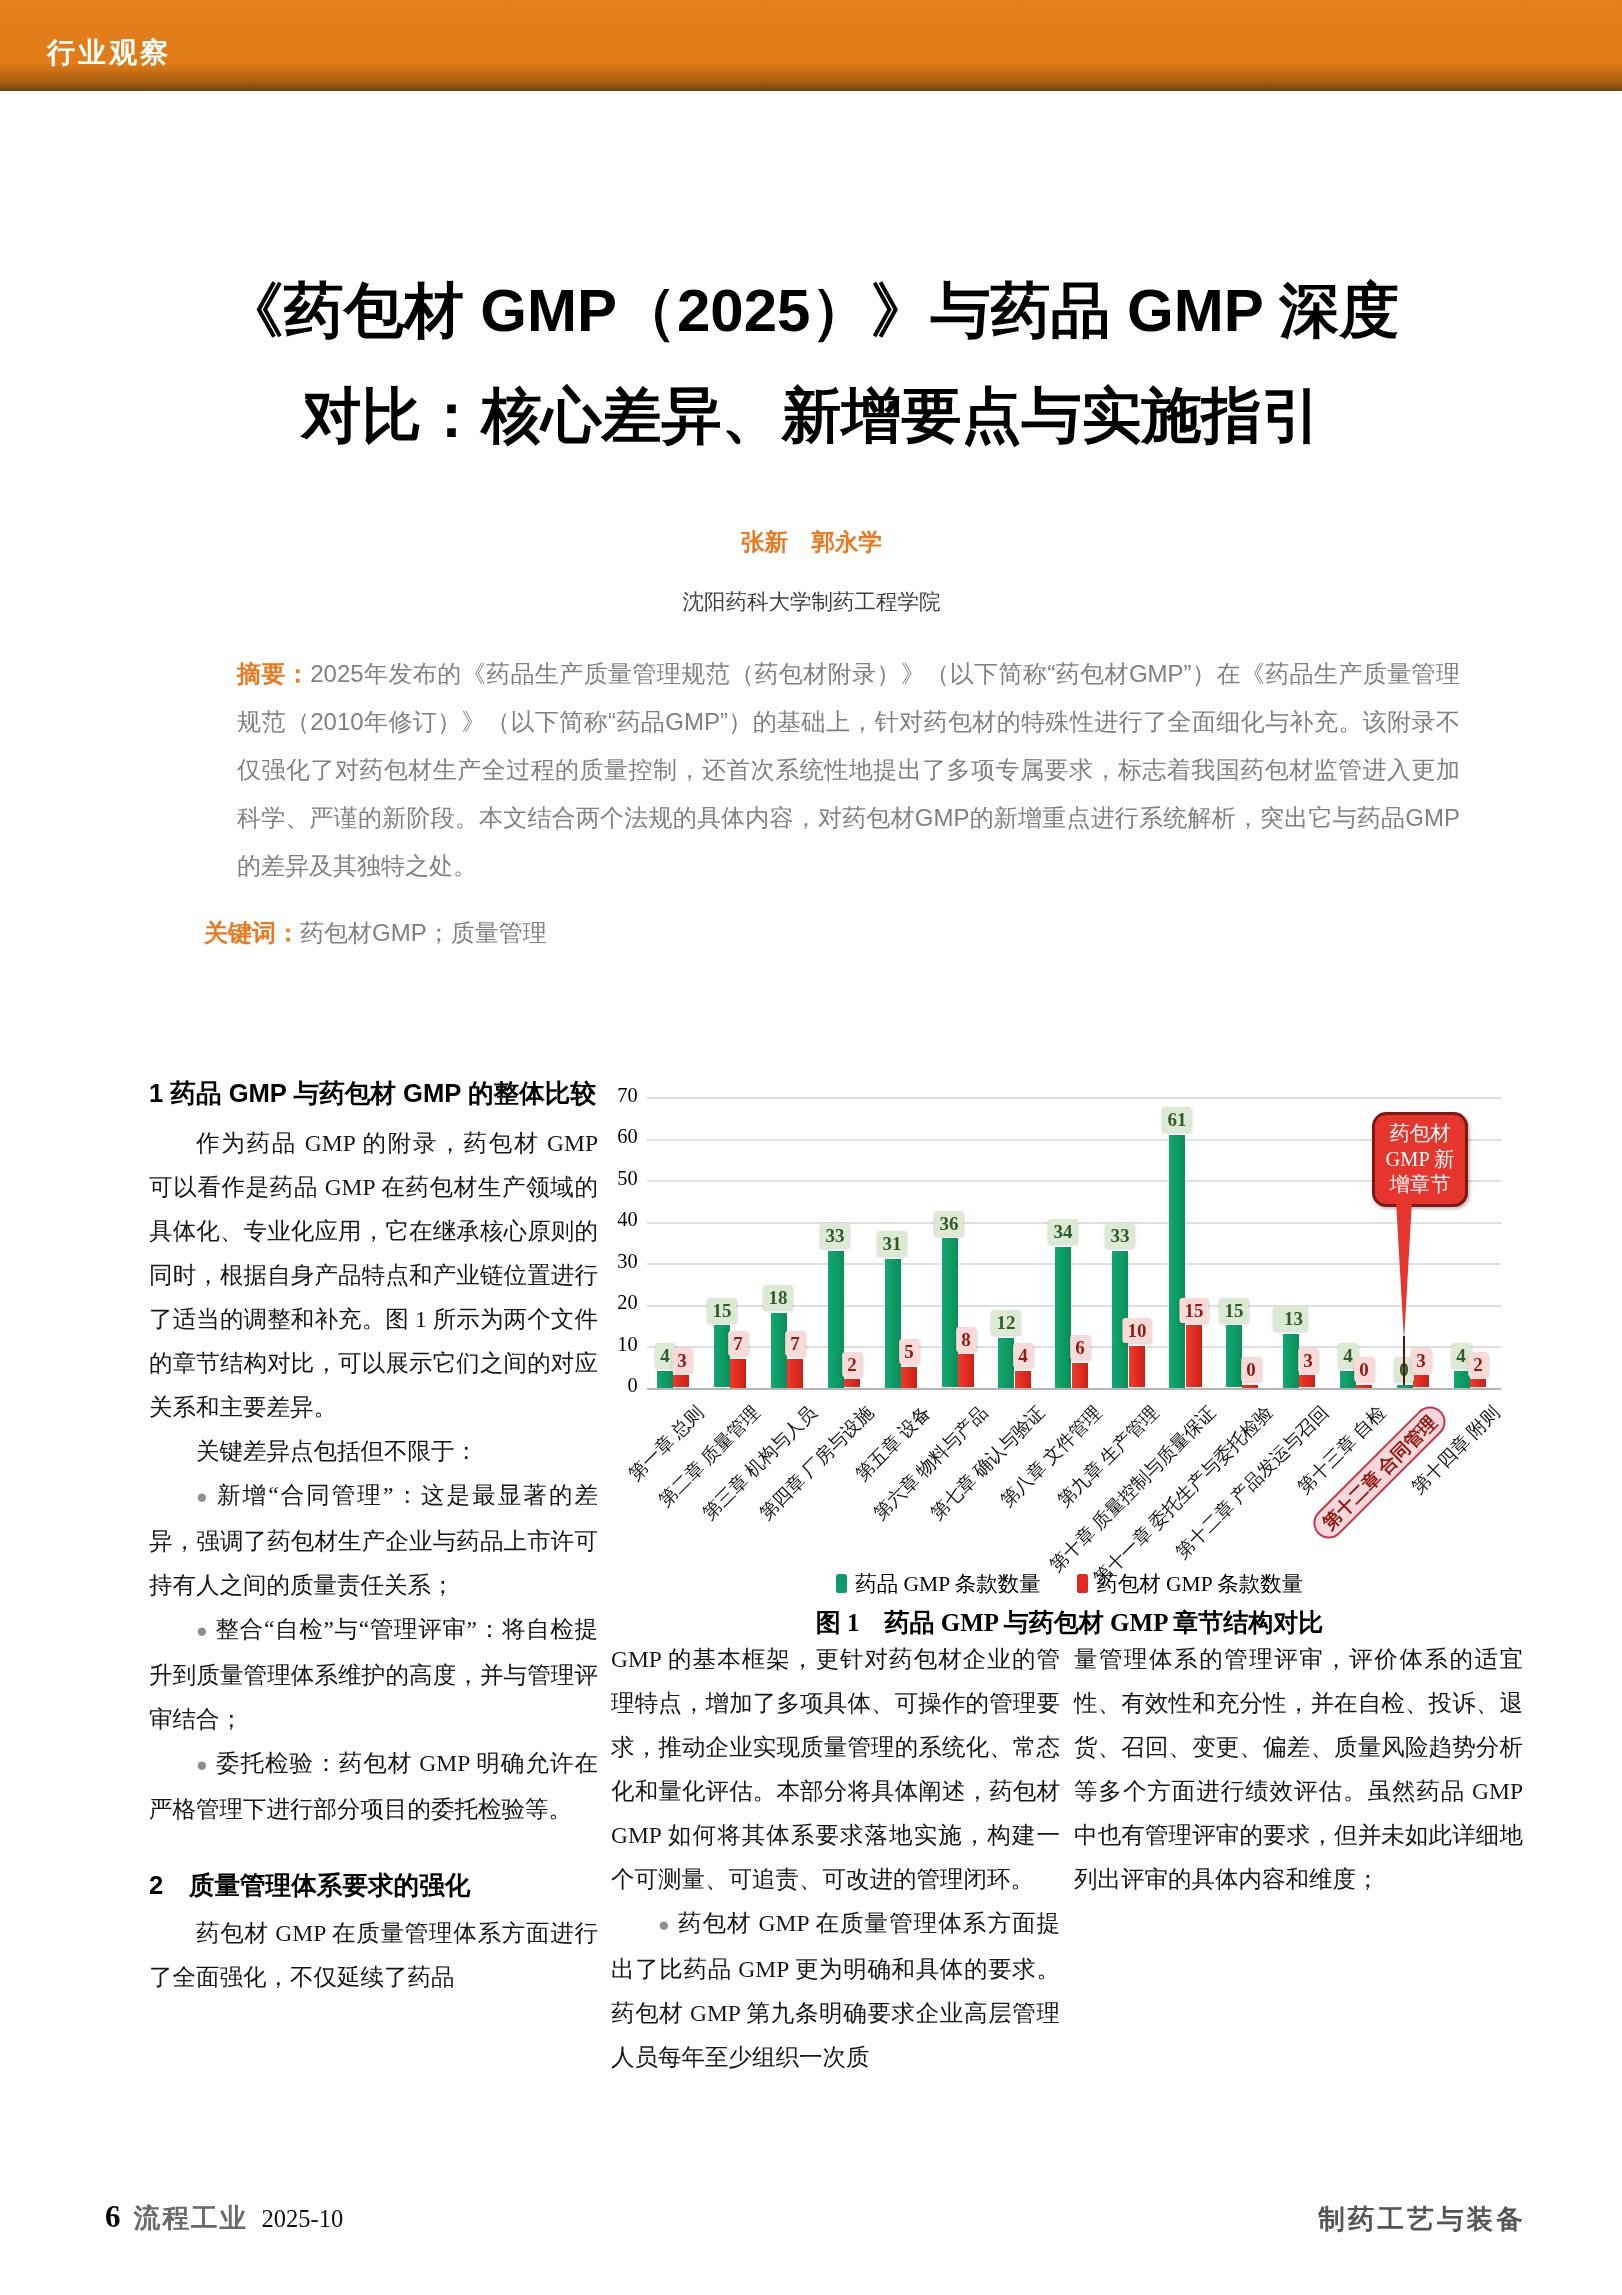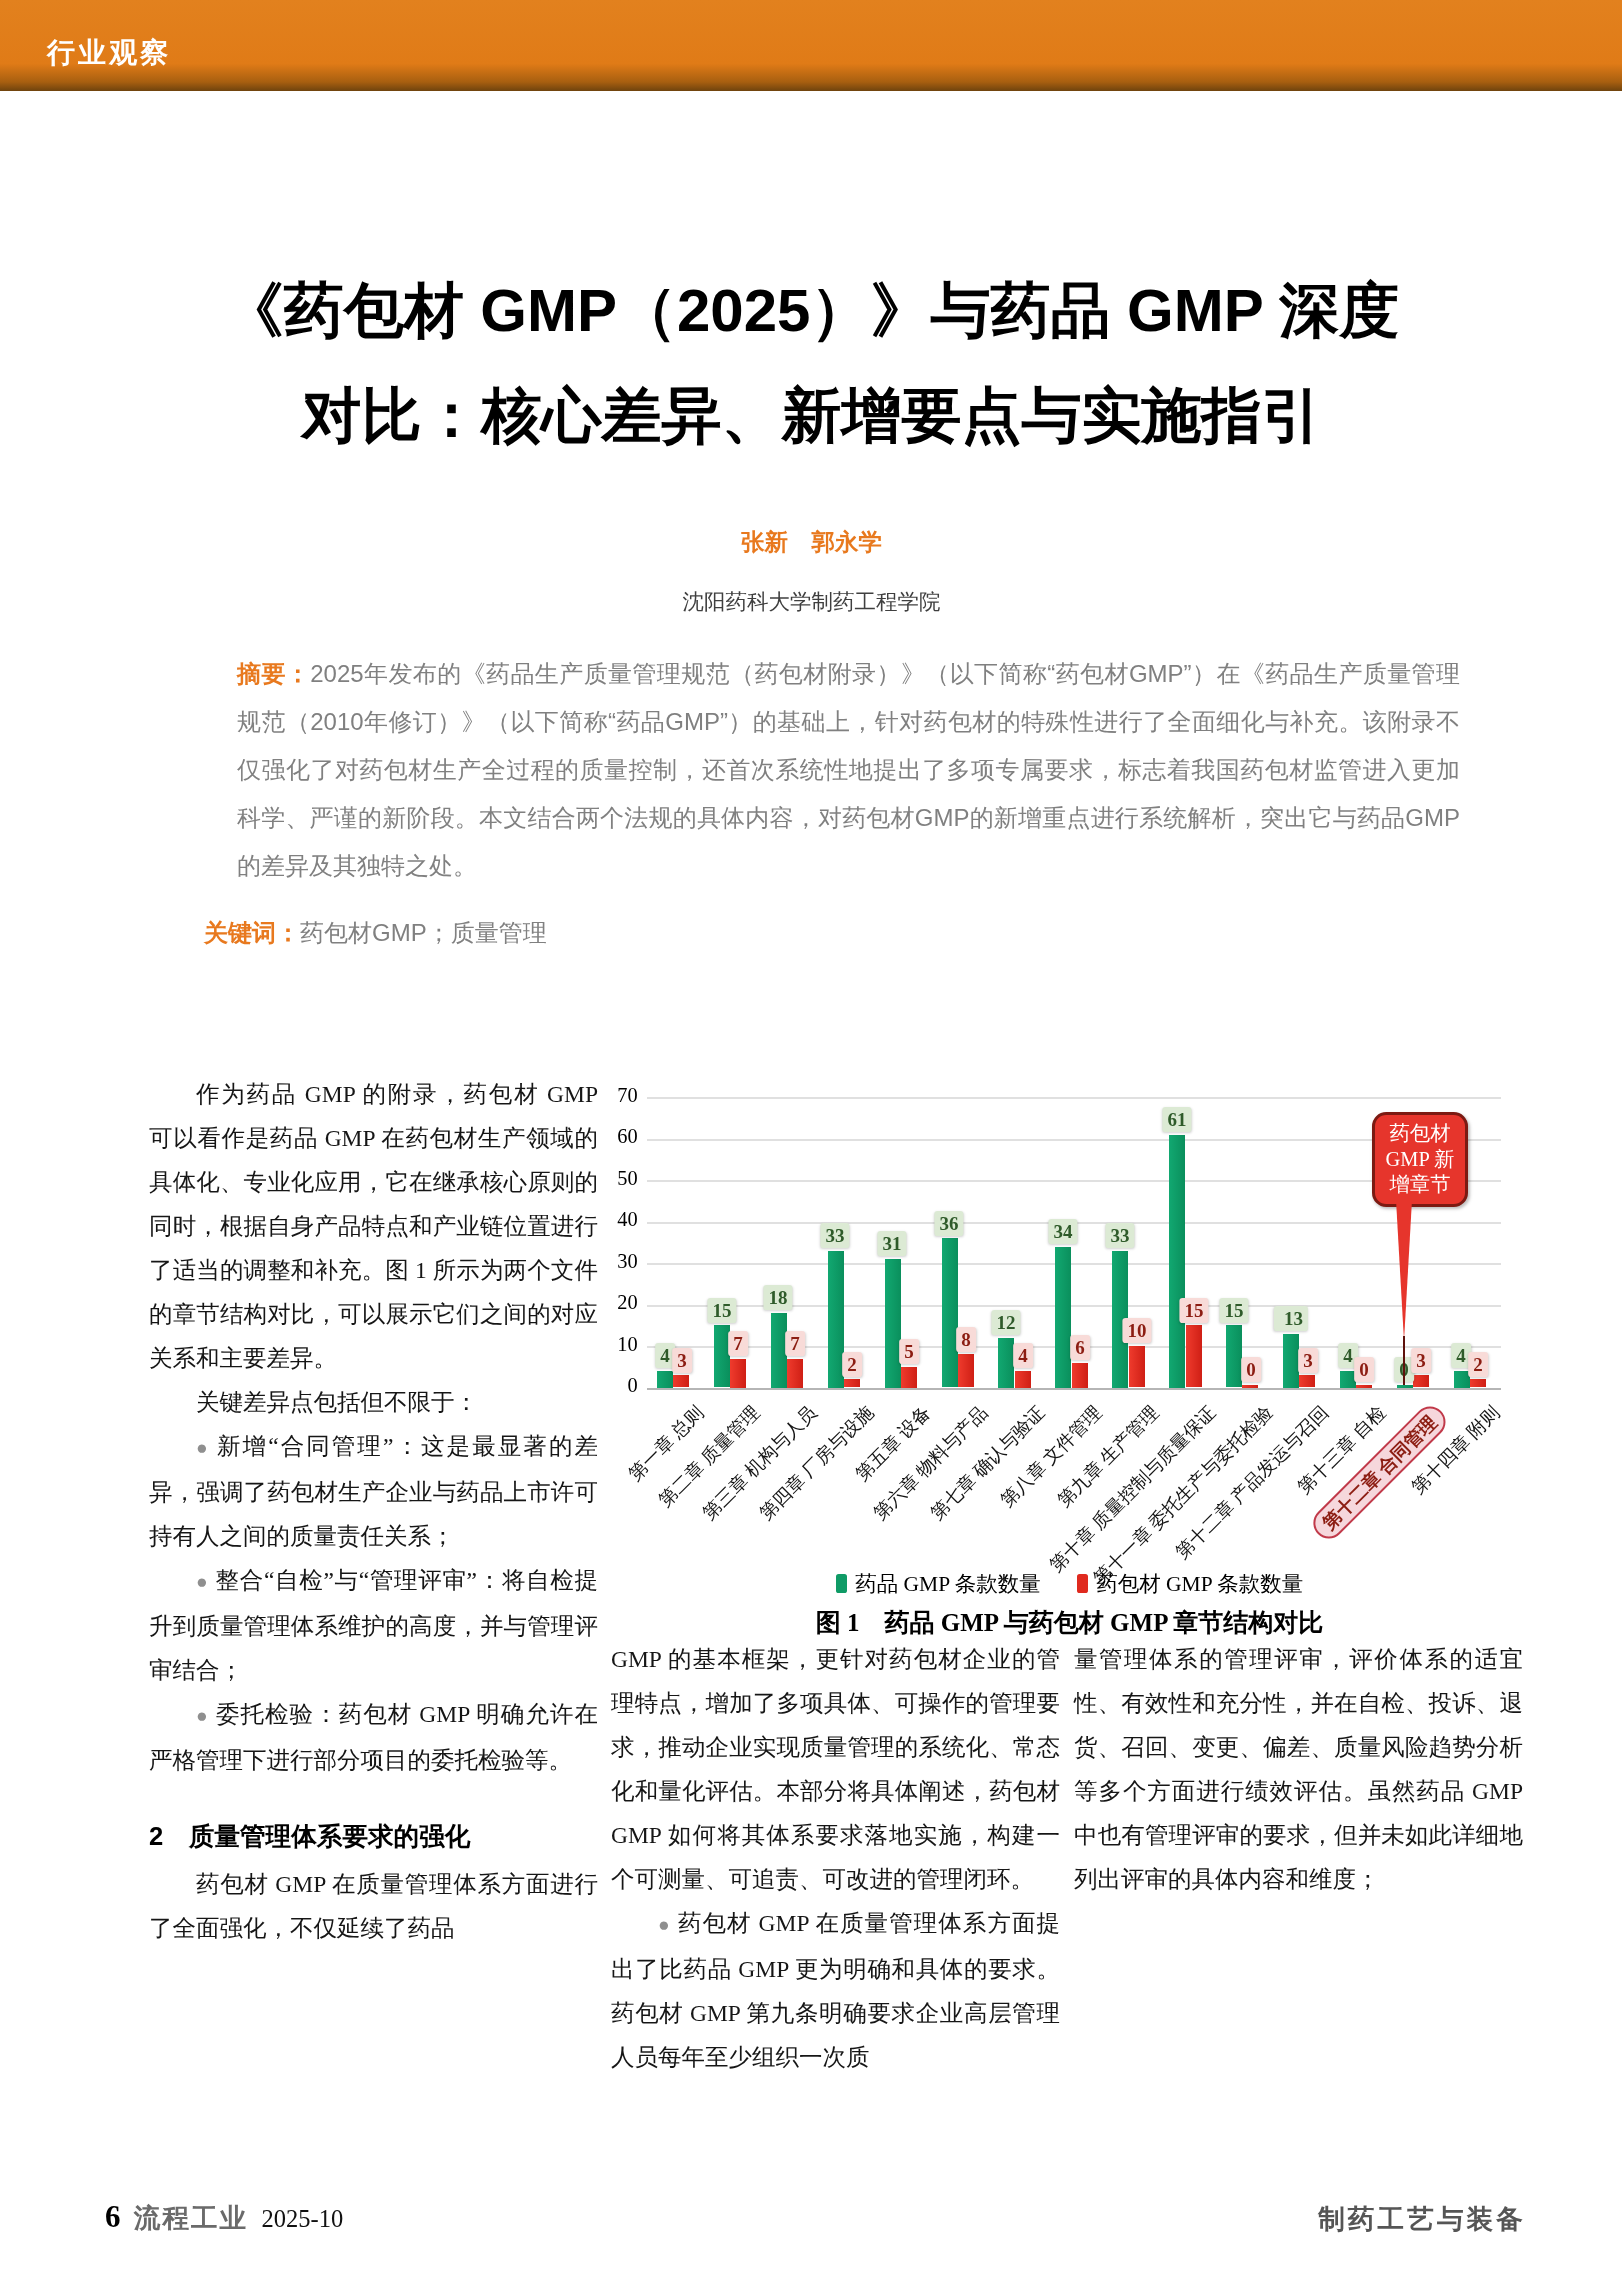--- a/index.html
+++ b/index.html
@@ -96,20 +96,21 @@
 
   <div class="abstract">
     <span class="accent">摘要：</span><span>2025年发布的《药品生产质量管理规范（药包材附录）》（以下简称“药包材GMP”）在《药品生产质量管理规范（2010年修订）》（以下简称“药品GMP”）的基础上，针对药包材的特殊性进行了全面细化与补充。该附录不仅强化了对药包材生产全过程的质量控制，还首次系统性地提出了多项专属要求，标志着我国药包材监管进入更加科学、严谨的新阶段。本文结合两个法规的具体内容，对药包材GMP的新增重点进行系统解析，突出它与药品GMP的差异及其独特之处。</span>
   </div>
 
   <div class="keywords">
     <span class="accent">关键词：</span><span>药包材GMP；质量管理</span>
   </div>
 
   <div id="col-left" class="col">
+      <div class="h1">1 药品 GMP 与药包材 GMP 的整体比较</div>
       <div class="para">作为药品 GMP 的附录，药包材 GMP 可以看作是药品 GMP 在药包材生产领域的具体化、专业化应用，它在继承核心原则的同时，根据自身产品特点和产业链位置进行了适当的调整和补充。图 1 所示为两个文件的章节结构对比，可以展示它们之间的对应关系和主要差异。</div>
       <div class="para">关键差异点包括但不限于：</div>
       <div class="para bullet"><span class="dot">●</span>新增“合同管理”：这是最显著的差异，强调了药包材生产企业与药品上市许可持有人之间的质量责任关系；</div>
       <div class="para bullet"><span class="dot">●</span>整合“自检”与“管理评审”：将自检提升到质量管理体系维护的高度，并与管理评审结合；</div>
       <div class="para bullet"><span class="dot">●</span>委托检验：药包材 GMP 明确允许在严格管理下进行部分项目的委托检验等。</div>
       <div class="h1 h2sp">2　质量管理体系要求的强化</div>
       <div class="para">药包材 GMP 在质量管理体系方面进行了全面强化，不仅延续了药品</div>
     </div>
 
   <div class="figure">

